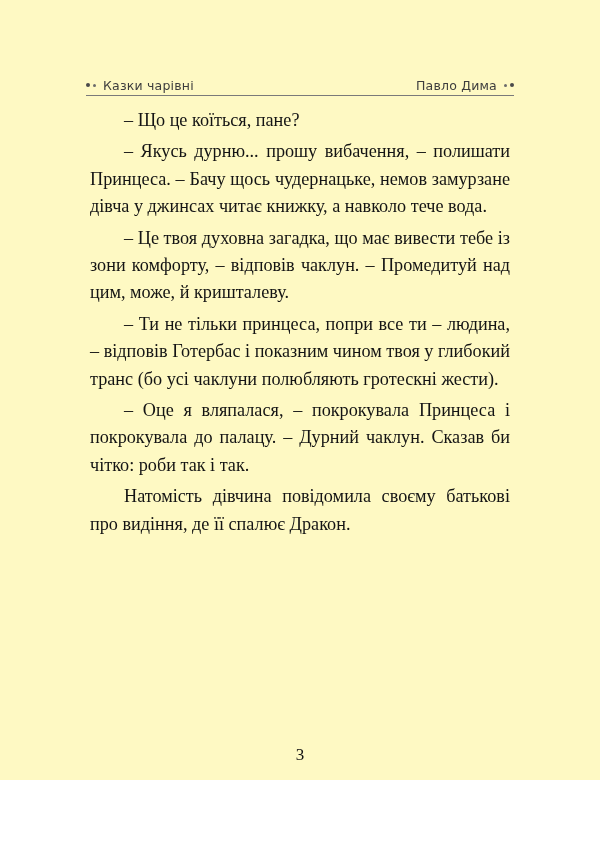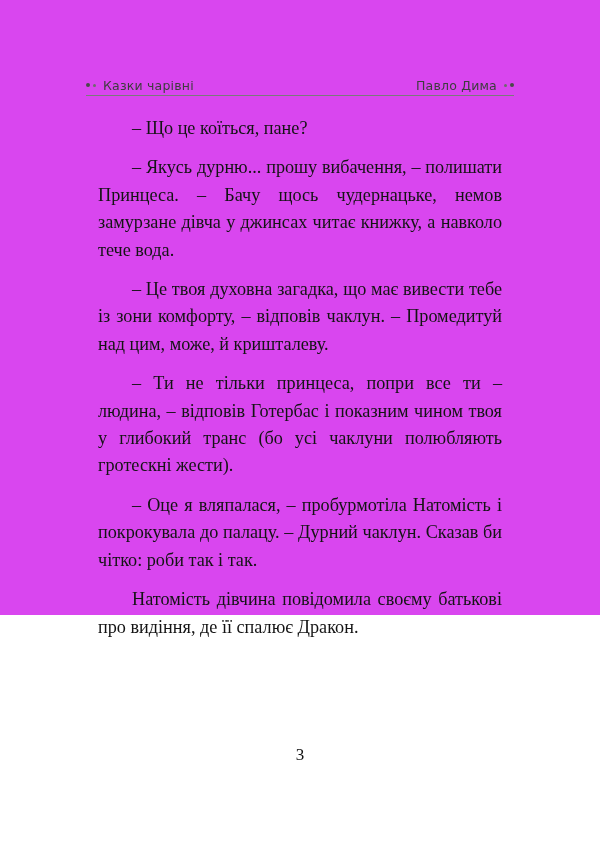--- a/index.html
+++ b/index.html
@@ -12,22 +12,22 @@
     height: 846px;
     font-family: "Liberation Serif", serif;
     color: #1a1a1a;
     position: relative;
     overflow: hidden;
   }
   .page {
     position: absolute;
     left: 0; top: 0;
     width: 600px;
-    height: 615px;
-    background: #d946ef;
+    height: 780px;
+    background: #fef9c3;
   }
   .header {
     position: absolute;
     left: 86px;
     top: 74px;
     width: 428px;
     height: 22px;
     display: flex;
     align-items: center;
     justify-content: space-between;
@@ -75,21 +75,21 @@
     left: 86px;
     top: 103px;
     width: 428px;
     font-size: 18.2px;
     line-height: 27.4px;
     text-align: justify;
     text-justify: inter-word;
     color: #141414;
   }
   .body-text p {
-    margin: 12px;
+    margin: 4px;
     text-indent: 34px;
   }
   .page-number {
     position: absolute;
     left: 0;
     top: 745px;
     width: 600px;
     text-align: center;
     font-size: 17px;
     color: #141414;
@@ -117,19 +117,19 @@
     </div>
   </div>
 
   <div class="rule"></div>
 
   <div class="body-text">
     <p>– Що це коїться, пане?</p>
     <p>– Якусь дурню... прошу вибачення, – полишати Принцеса. – Бачу щось чудернацьке, немов замурзане дівча у джинсах читає книжку, а навколо тече вода.</p>
     <p>– Це твоя духовна загадка, що має вивести тебе із зони комфорту, – відповів чаклун. – Промедитуй над цим, може, й кришталеву.</p>
     <p>– Ти не тільки принцеса, попри все  ти – людина, – відповів Готербас і показним чином твоя у глибокий транс (бо усі чаклуни полюбляють гротескні жести).</p>
-    <p>– Оце я вляпалася, – пробурмотіла Натомість і покрокувала до палацу. – Дурний чаклун. Сказав би чітко: роби так і так.</p>
+    <p>– Оце я вляпалася, – покрокувала Принцеса і покрокувала до палацу. – Дурний чаклун. Сказав би чітко: роби так і так.</p>
     <p>Натомість дівчина повідомила своєму батькові про видіння, де її спалює Дракон.</p>
   </div>
 
   <div class="page-number">3</div>
 
 </div>
 
 </body></html>

